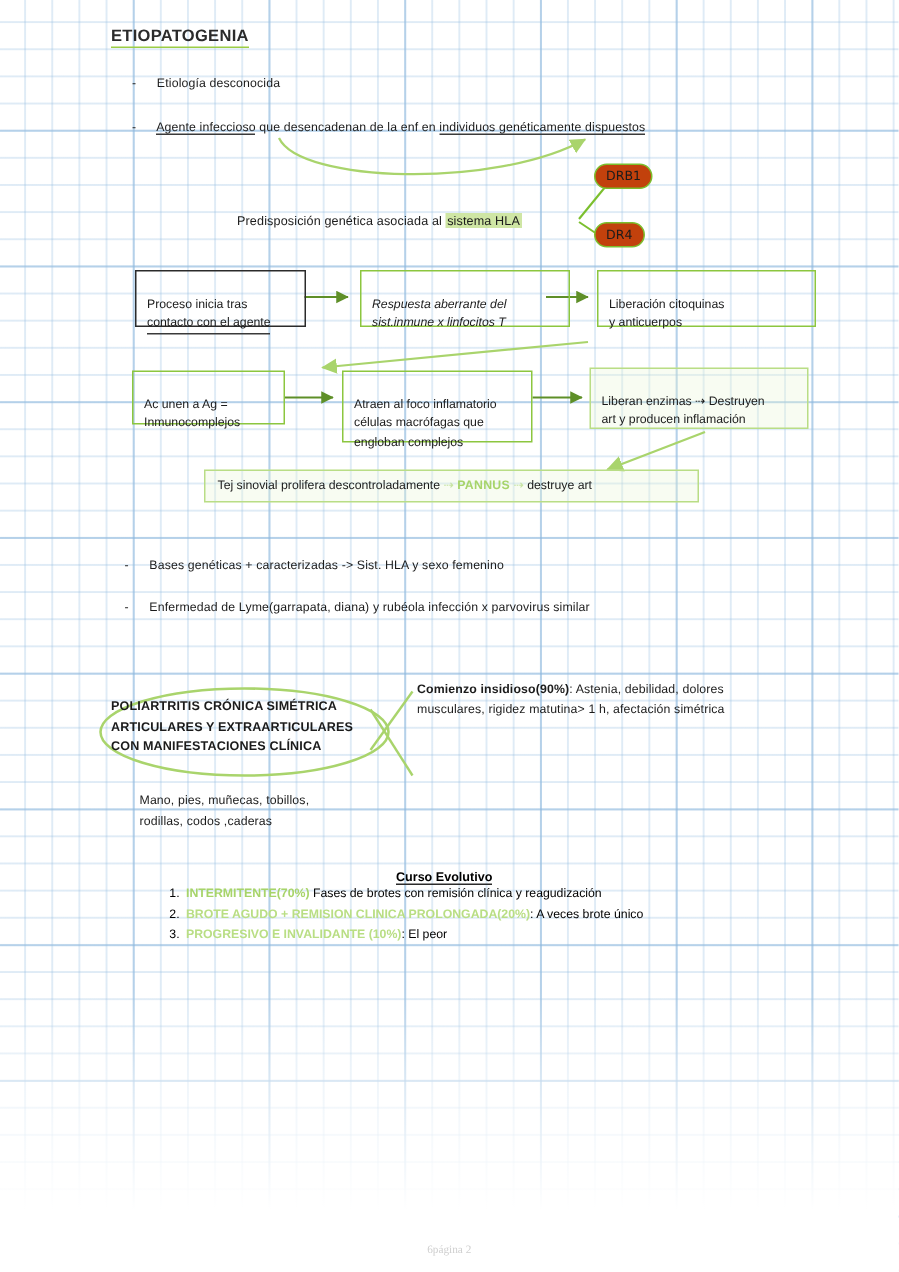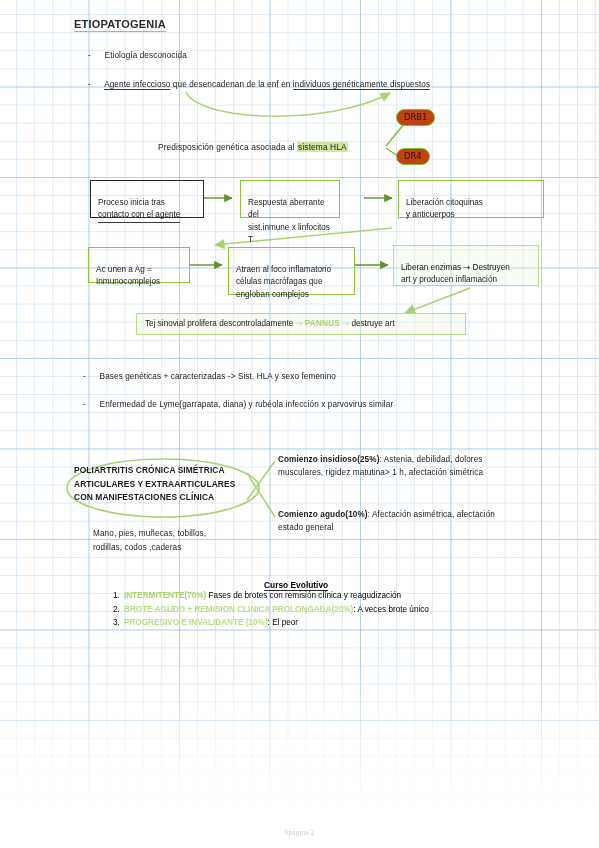--- a/index.html
+++ b/index.html
@@ -140,21 +140,21 @@
   </div>
 
   <div class="pill" style="left:396px;top:109px;">DRB1</div>
   <div class="pill" style="left:396px;top:148px;">DR4</div>
 
   <div class="box dark" style="left:90px;top:180px;width:114px;height:38px;">
     <div>Proceso inicia tras</div>
     <div class="ul" style="display:inline-block">contacto con el agente</div>
   </div>
 
-  <div class="box" style="left:240px;top:180px;width:100px;height:38px;">
+  <div class="box" style="left:240px;top:180px;width:140px;height:38px;font-style:italic;">
     <div>Respuesta aberrante del</div>
     <div>sist.inmune x linfocitos T</div>
   </div>
 
   <div class="box" style="left:398px;top:180px;width:146px;height:38px;">
     <div>Liberación citoquinas</div>
     <div>y anticuerpos</div>
   </div>
 
   <div class="box" style="left:88px;top:247px;width:102px;height:36px;">
@@ -198,31 +198,25 @@
     <div>CON MANIFESTACIONES CLÍNICA</div>
   </div>
 
   <div class="abs t" style="left:93px;top:527px;line-height:14px;">
     <div>Mano, pies, muñecas, tobillos,</div>
     <div>rodillas, codos ,caderas</div>
   </div>
 
   <div class="abs t" style="left:278px;top:453px;width:310px;line-height:13.4px;">
     <div>
-      <span class="bold">Comienzo insidioso(25%)</span><span>: Astenia, debilidad, dolores</span>
+      <span class="bold">Comienzo insidioso(90%)</span><span>: Astenia, debilidad, dolores</span>
     </div>
     <div>musculares, rigidez matutina&gt; 1 h, afectación simétrica</div>
   </div>
 
-  <div class="abs t" style="left:278px;top:508px;width:310px;line-height:13.4px;">
-    <div>
-      <span class="bold">Comienzo agudo(10%)</span><span>: Afectación asimétrica, afectación</span>
-    </div>
-    <div>estado general</div>
-  </div>
 
   <div class="abs" style="left:264px;top:574px;">
     <span class="curso-title">Curso Evolutivo</span>
   </div>
 
   <ol class="abs curso" style="left:105px;top:589px;width:420px;">
     <li>
       <span class="lgreen">INTERMITENTE(70%)</span><span> Fases de brotes con remisión clínica y reagudización</span>
     </li>
     <li>

